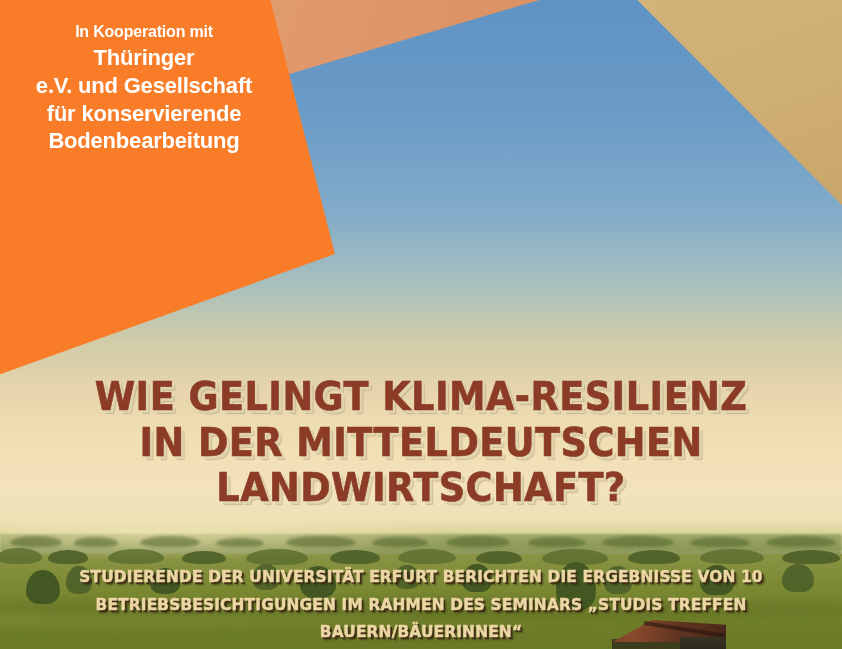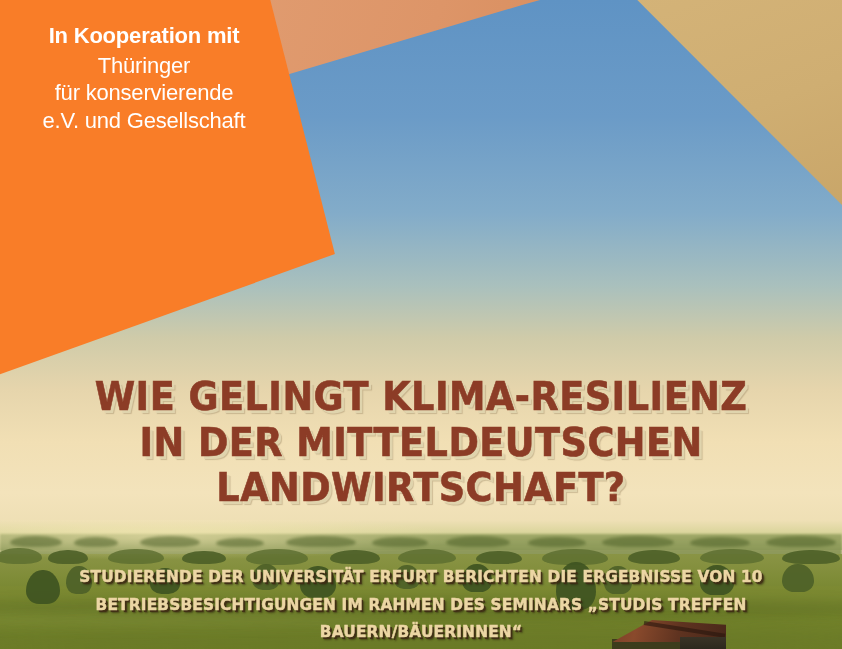--- a/index.html
+++ b/index.html
@@ -113,25 +113,25 @@
     clip-path:polygon(0% 0%, 79.5% 0%, 98.5% 66.5%, 0% 98%);
   }
 
   
   .coop{
     position:absolute; left:0; top:22px; width:288px;
     text-align:center; color:#ffffff;
     line-height:1.26;
   }
   .coop .head{
+    font-size:16px; font-weight:700; letter-spacing:-.2px;
+    margin-bottom:2px;
+  }
+  .coop .body{
     font-size:22px; font-weight:700; letter-spacing:-.2px;
-    margin-bottom:2px;
-  }
-  .coop .body{
-    font-size:22px; font-weight:400; letter-spacing:-.2px;
   }
 
   
   .headline{
     position:absolute; left:0; right:0; top:374px;
     text-align:center;
     font-family:"DejaVu Sans", sans-serif;
     font-weight:bold;
     font-size:39px;
     line-height:1.17;
@@ -227,22 +227,23 @@
     <div class="barn-wall"></div>
   </div>
 
   <div class="shape gold"></div>
   <div class="shape salmon"></div>
   <div class="shape orange"></div>
 
   <div class="coop">
     <div class="head">In Kooperation mit</div>
     <div class="body">Thüringer</div>
+    <div class="body">e.V. und Gesellschaft</div>
     <div class="body">für konservierende</div>
-    <div class="body">e.V. und Gesellschaft</div>
+    <div class="body">Bodenbearbeitung</div>
   </div>
 
   <div class="headline">
     <span class="ln">Wie gelingt Klima-Resilienz</span>
     <span class="ln">in der mitteldeutschen</span>
     <span class="ln">Landwirtschaft?</span>
   </div>
 
   <div class="sub">
     <span class="ln">Studierende der Universität Erfurt berichten die Ergebnisse von 10</span>

